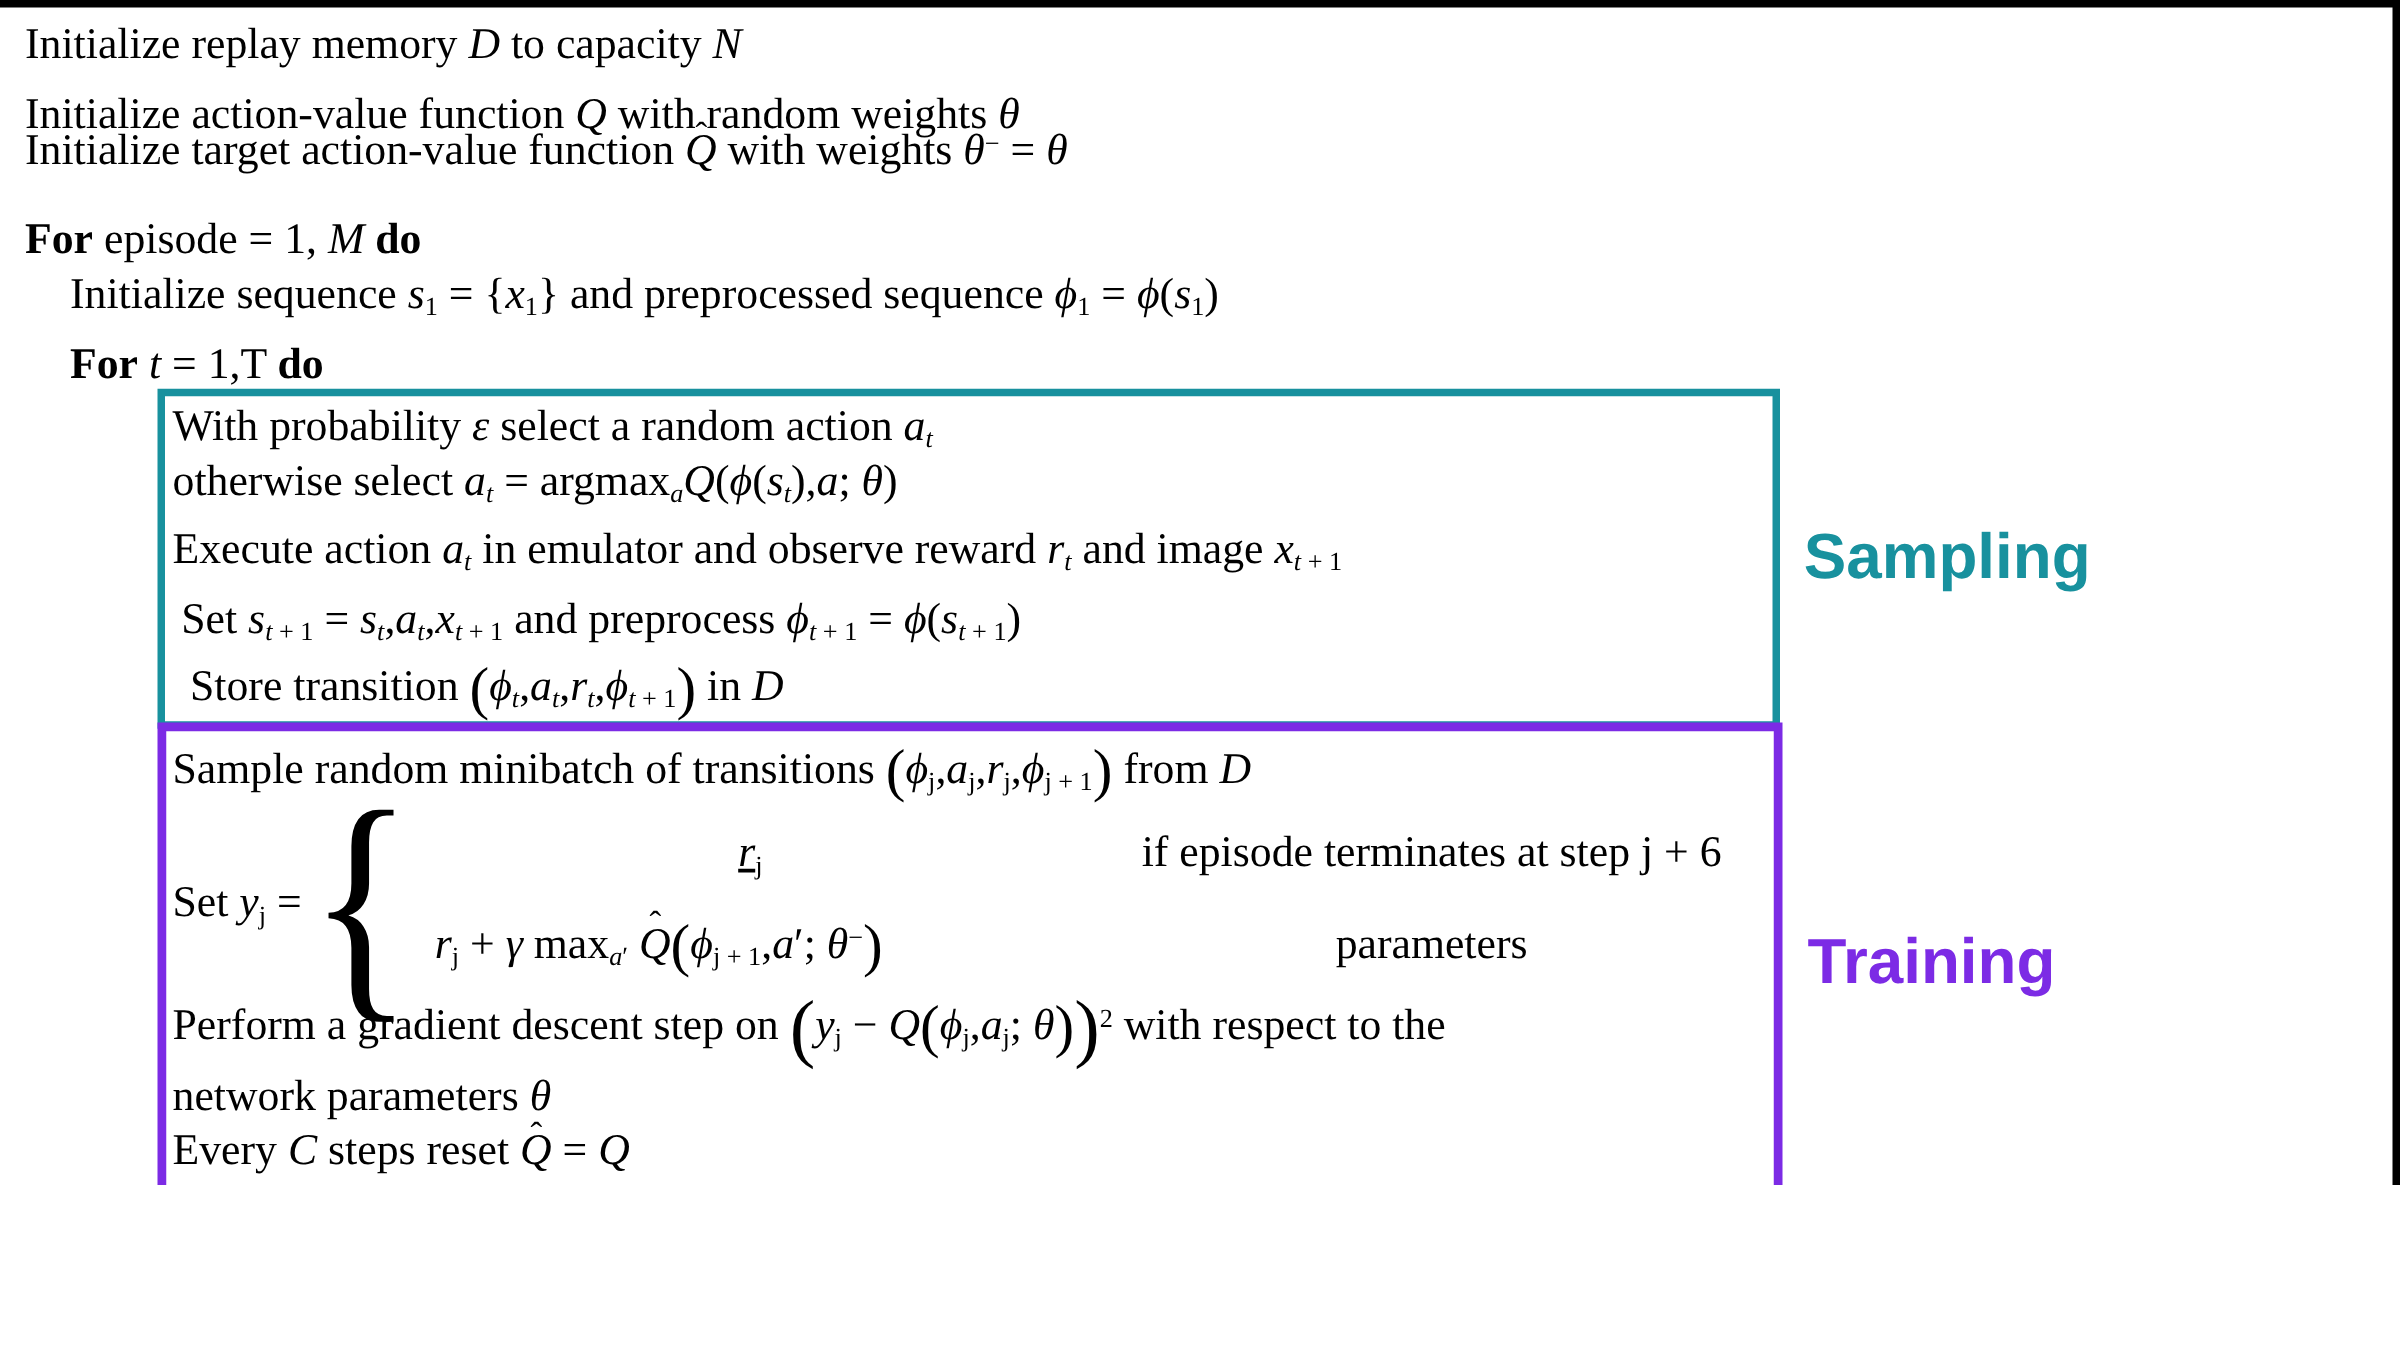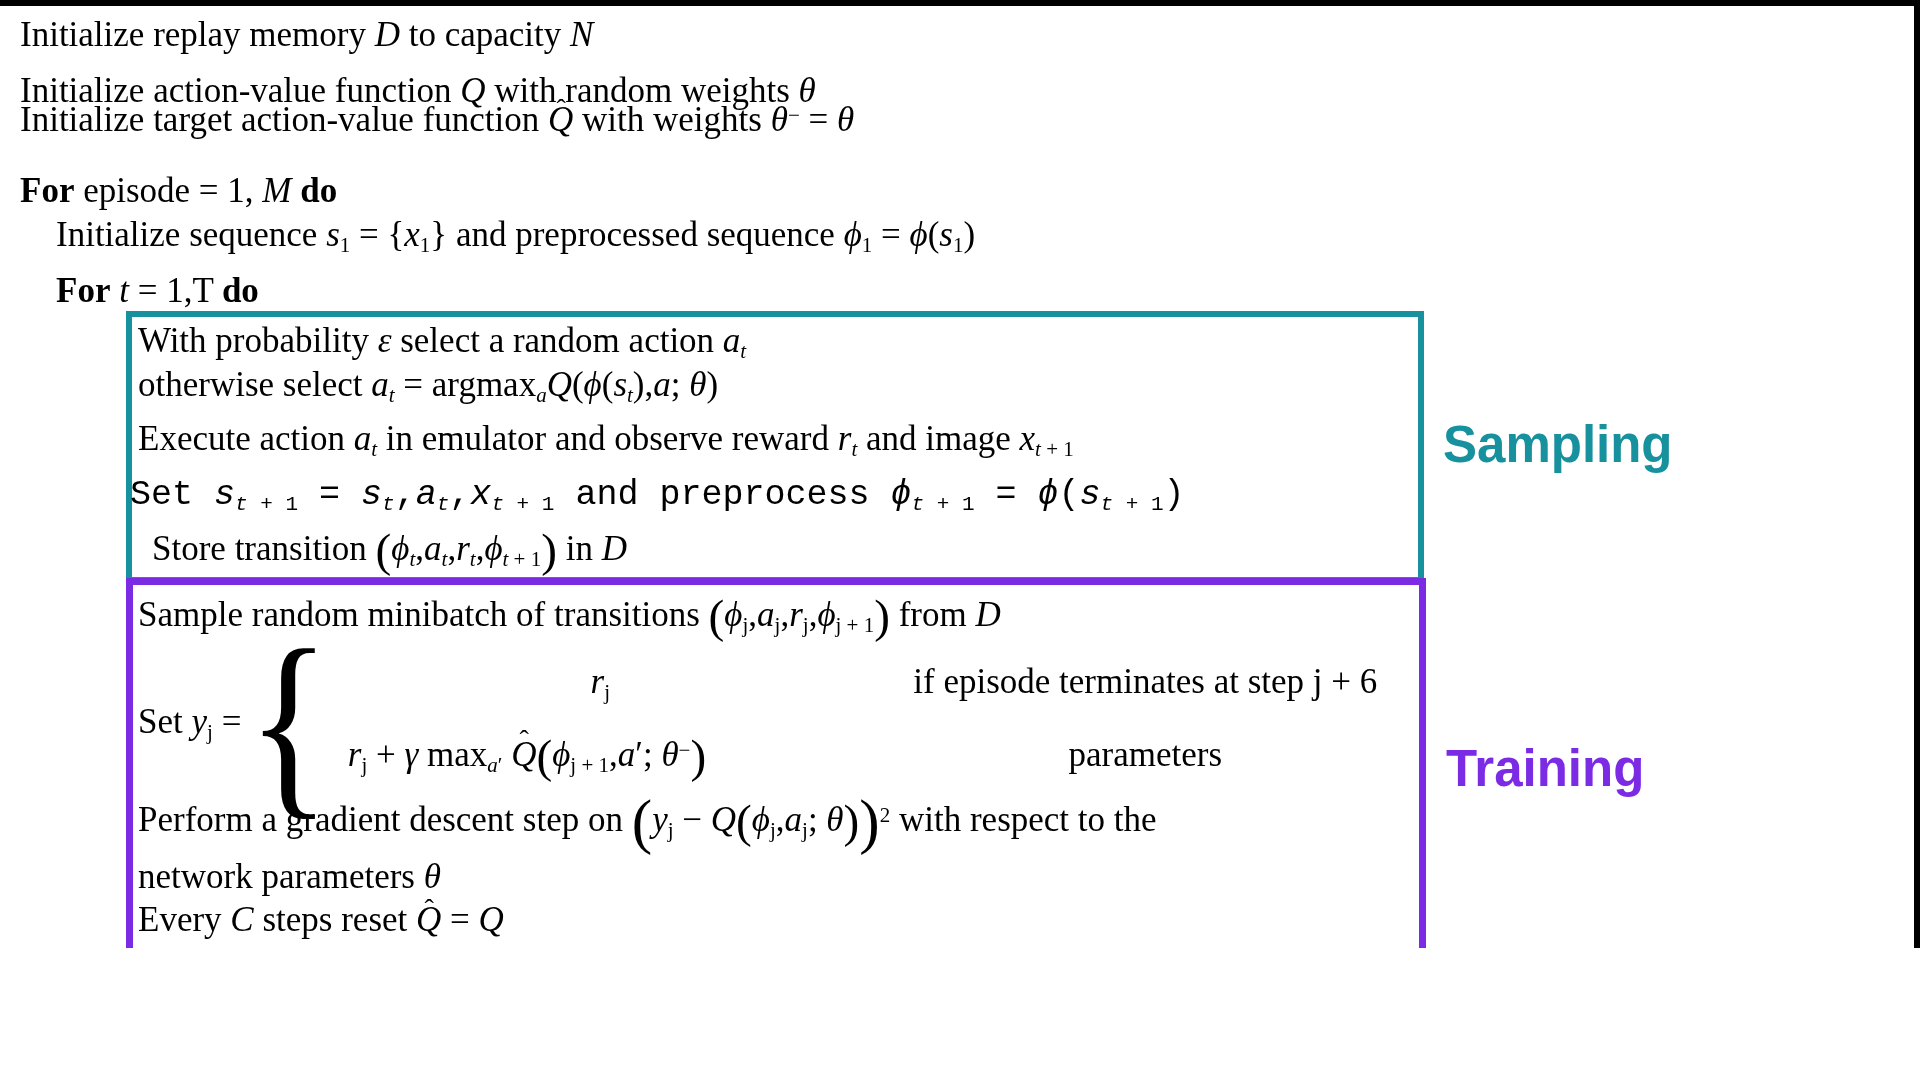--- a/index.html
+++ b/index.html
@@ -52,21 +52,21 @@
     font-size:205px;line-height:140px;font-weight:400;
     display:inline-block;transform:scaleX(0.85);transform-origin:left center;
     margin-right:2px;
   }
   .cases .grid{
     display:grid;
     grid-template-columns:505px 585px;
     grid-template-rows:66px 80px;
     align-items:center;
   }
-  .cases .val-c{text-align:center;white-space:nowrap;}
+  .cases .val-c{text-align:center;white-space:nowrap;text-decoration:underline;}
   .cases .val-l{text-align:left;white-space:nowrap;}
   .cases .cond{text-align:center;white-space:nowrap;}
   i{font-style:italic;}
 </style>
 </head>
 <body>
 
 <div class="slide">
 
   <div class="frame-bar" id="frame-top" style="background: rgb(0, 0, 0);"></div>
@@ -79,21 +79,21 @@
   <div id="algo-lines">
       <div class="line" style="left: 20px; top: 12px;">Initialize replay memory <i>D</i> to capacity <i>N</i></div>
       <div class="line" style="left: 20px; top: 68px;">Initialize action-value function <i>Q</i> with random weights <i>θ</i></div>
       <div class="line" style="left: 20px; top: 97px;">Initialize target action-value function <i class="hat">Q<span class="hatg">ˆ</span></i> with weights <i>θ</i><sup>−</sup> = <i>θ</i></div>
       <div class="line" style="left: 20px; top: 168px;"><b>For</b> episode = 1, <i>M</i> <b>do</b></div>
       <div class="line" style="left: 56px; top: 212px;">Initialize sequence <i>s</i><sub>1</sub> = {<i>x</i><sub>1</sub>} and preprocessed sequence <i>ϕ</i><sub>1</sub> = <i>ϕ</i>(<i>s</i><sub>1</sub>)</div>
       <div class="line" style="left: 56px; top: 268px;"><b>For</b> <i>t</i> = 1,T <b>do</b></div>
       <div class="line" style="left: 138px; top: 318px;">With probability <i>ε</i> select a random action <i>a</i><sub><i>t</i></sub></div>
       <div class="line" style="left: 138px; top: 362px;">otherwise select <i>a</i><sub><i>t</i></sub> = argmax<sub><i>a</i></sub><i>Q</i>(<i>ϕ</i>(<i>s</i><sub><i>t</i></sub>),<i>a</i>; <i>θ</i>)</div>
       <div class="line" style="left: 138px; top: 416px;">Execute action <i>a</i><sub><i>t</i></sub> in emulator and observe reward <i>r</i><sub><i>t</i></sub> and image <i>x</i><sub><i>t</i> + 1</sub></div>
-      <div class="line" style="left: 130px; top: 472px; font-family: Liberation Mono, monospace;">Set <i>s</i><sub><i>t</i> + 1</sub> = <i>s</i><sub><i>t</i></sub>,<i>a</i><sub><i>t</i></sub>,<i>x</i><sub><i>t</i> + 1</sub> and preprocess <i>ϕ</i><sub><i>t</i> + 1</sub> = <i>ϕ</i>(<i>s</i><sub><i>t</i> + 1</sub>)</div>
+      <div class="line" style="left: 145px; top: 472px;">Set <i>s</i><sub><i>t</i> + 1</sub> = <i>s</i><sub><i>t</i></sub>,<i>a</i><sub><i>t</i></sub>,<i>x</i><sub><i>t</i> + 1</sub> and preprocess <i>ϕ</i><sub><i>t</i> + 1</sub> = <i>ϕ</i>(<i>s</i><sub><i>t</i> + 1</sub>)</div>
       <div class="line" style="left: 152px; top: 526px;">Store transition <span class="bp">(</span><i>ϕ</i><sub><i>t</i></sub>,<i>a</i><sub><i>t</i></sub>,<i>r</i><sub><i>t</i></sub>,<i>ϕ</i><sub><i>t</i> + 1</sub><span class="bp">)</span> in <i>D</i></div>
       <div class="line" style="left: 138px; top: 592px;">Sample random minibatch of transitions <span class="bp">(</span><i>ϕ</i><sub>j</sub>,<i>a</i><sub>j</sub>,<i>r</i><sub>j</sub>,<i>ϕ</i><sub>j + 1</sub><span class="bp">)</span> from <i>D</i></div>
       <div class="line" style="left: 138px; top: 797px;">Perform a gradient descent step on <span class="bp2">(</span><i>y</i><sub>j</sub> − <i>Q</i><span class="bp">(</span><i>ϕ</i><sub>j</sub>,<i>a</i><sub>j</sub>; <i>θ</i><span class="bp">)</span><span class="bp2">)</span><sup>2</sup> with respect to the</div>
       <div class="line" style="left: 138px; top: 854px;">network parameters <i>θ</i></div>
       <div class="line" style="left: 138px; top: 897px;">Every <i>C</i> steps reset <i class="hat">Q<span class="hatg">ˆ</span></i> = <i>Q</i></div>
       <div class="line" style="left: 56px; top: 962px;"><b>End For</b></div>
       <div class="line" style="left: 18px; top: 1018px;"><b>End For</b></div>
     </div>
 
   <div class="cases">

